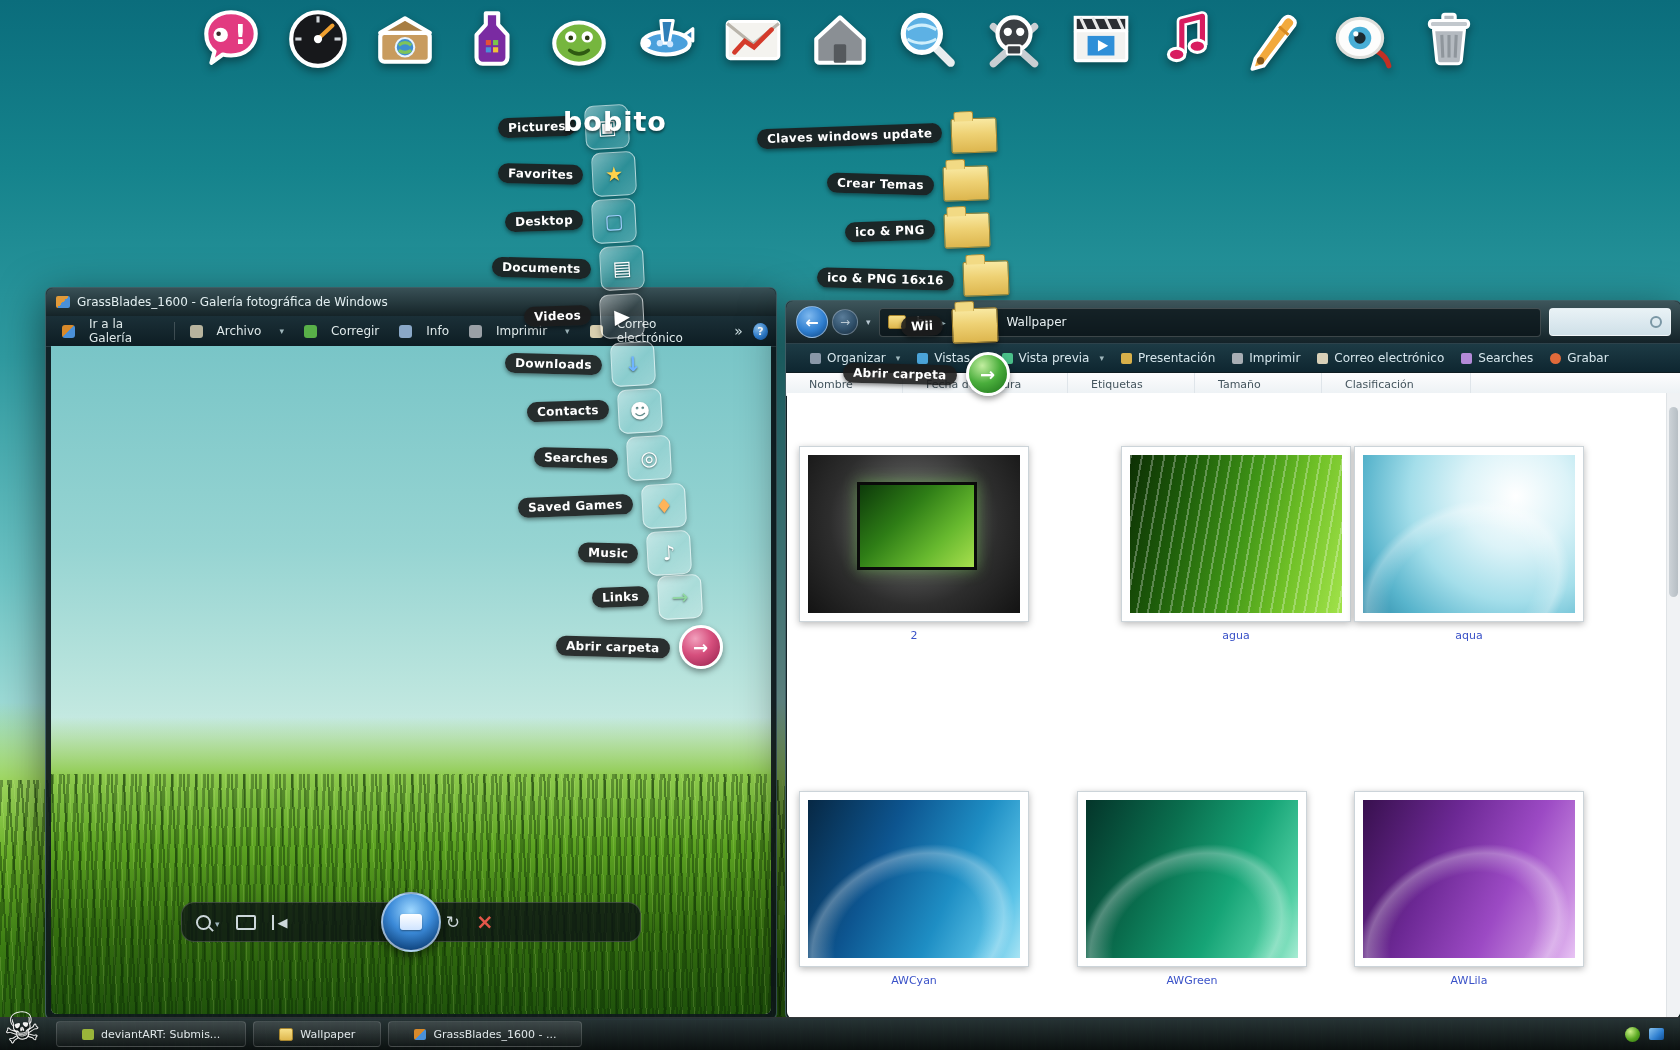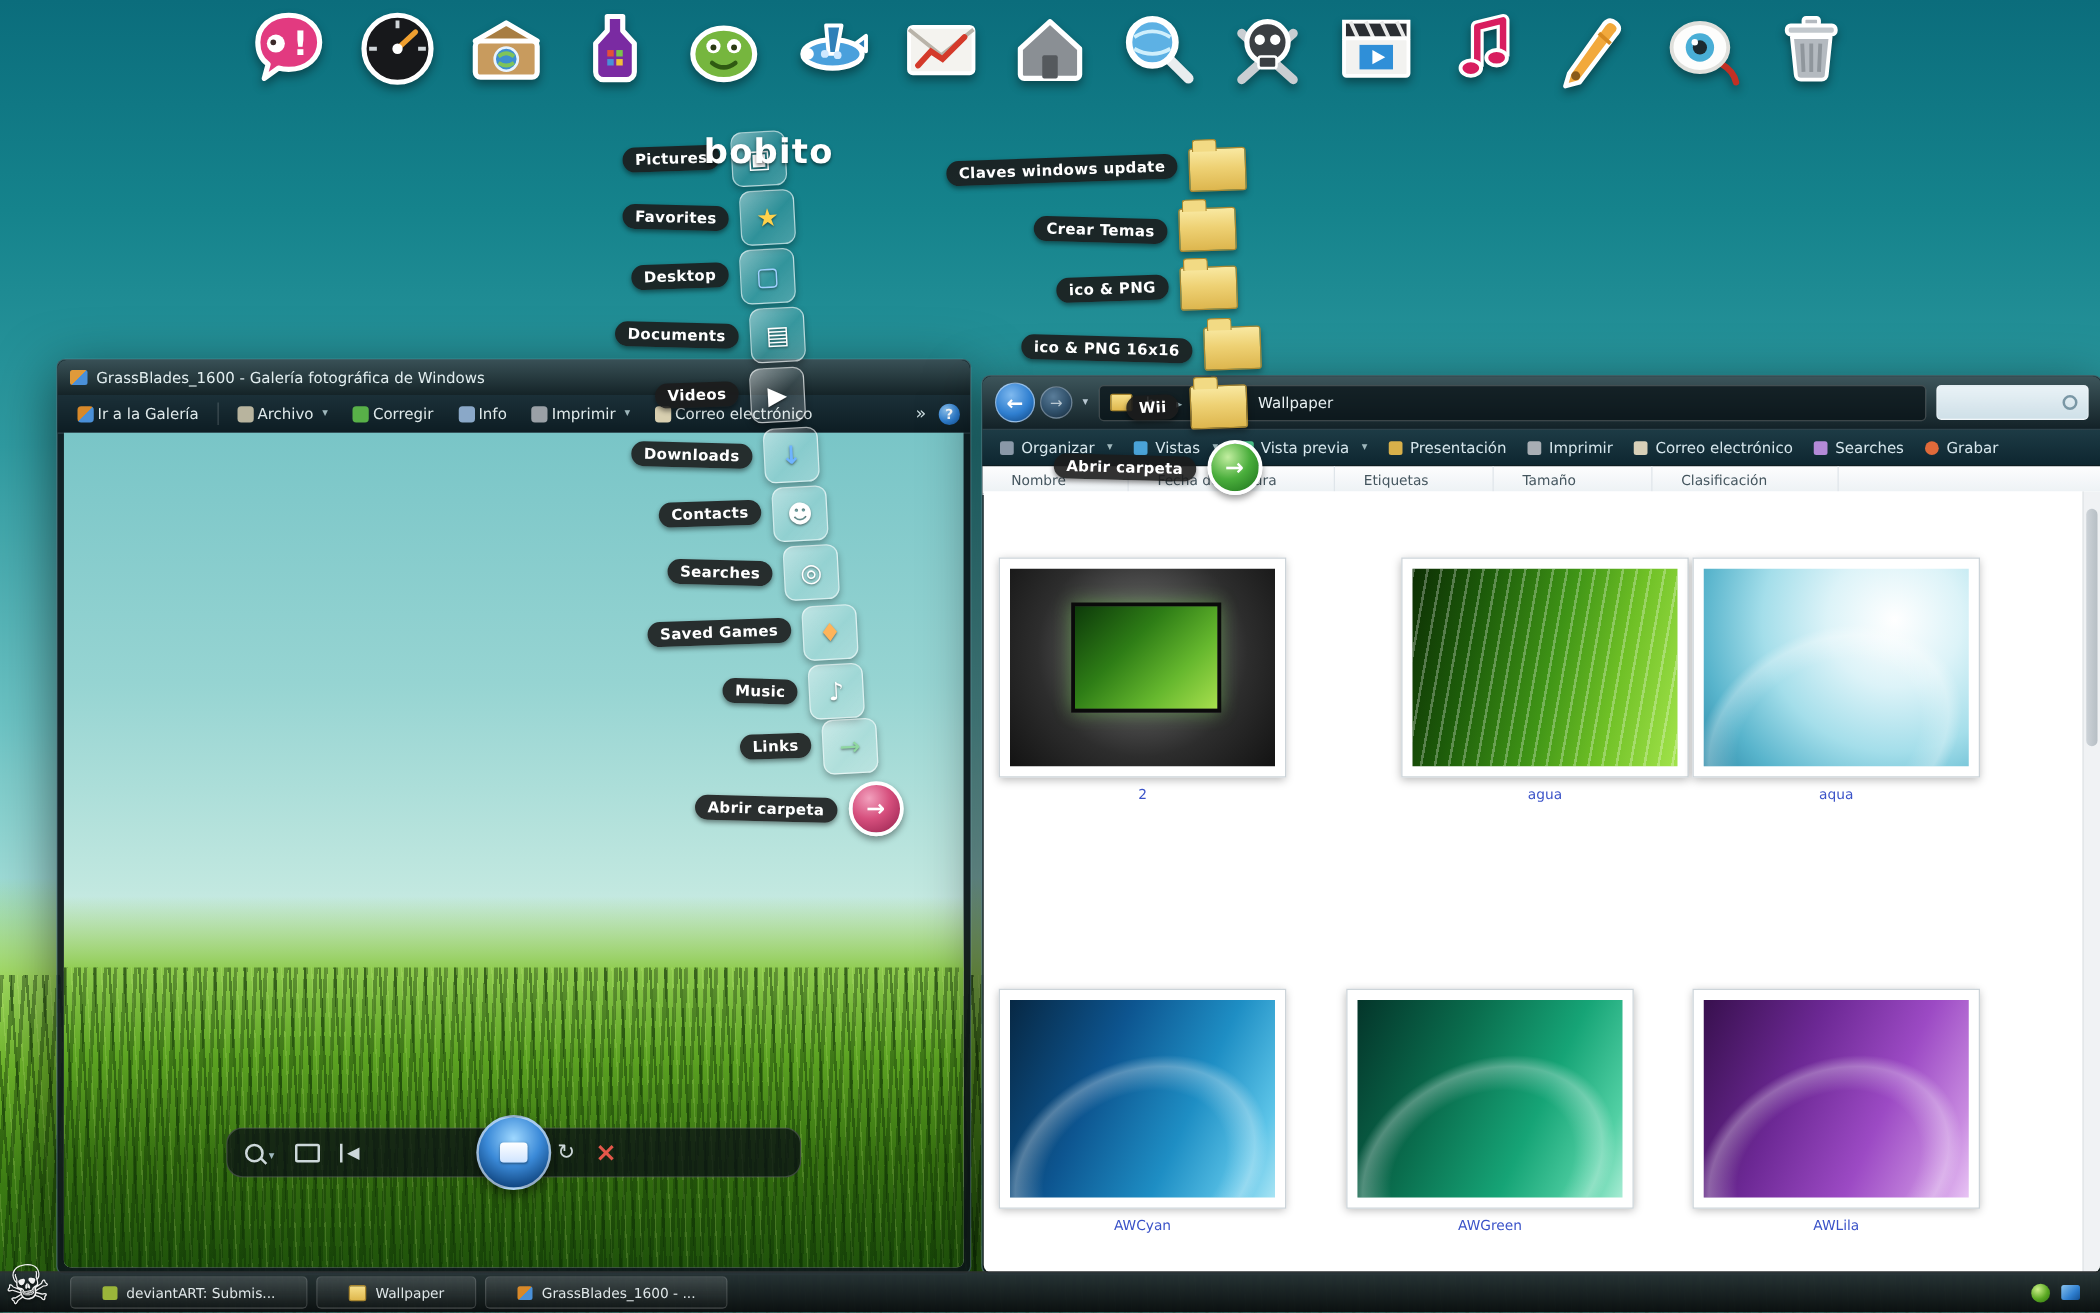--- a/index.html
+++ b/index.html
@@ -53,21 +53,21 @@
   .window{position:absolute;border-radius:7px;background:rgba(14,24,28,.92);
      border:1px solid rgba(150,210,220,.35);box-shadow:0 12px 44px rgba(0,0,0,.55);z-index:10;}
   .titlebar{height:28px;display:flex;align-items:center;gap:7px;padding:0 10px;
      background:linear-gradient(180deg,rgba(70,96,102,.75),rgba(22,36,40,.75));
      border-radius:7px 7px 0 0;color:#e2eef0;font-size:12px;}
   .g-title-ico{width:14px;height:12px;border-radius:2px;
      background:linear-gradient(135deg,#e09a3a 50%,#4a90d8 50%);flex:0 0 auto;}
   .menubar{height:30px;display:flex;align-items:center;gap:4px;padding:0 8px;
      background:linear-gradient(180deg,#1b3038,#0d1d23);
      border-bottom:1px solid rgba(255,255,255,.08);color:#dfe9ea;font-size:12px;}
-  .menu-item{display:flex;align-items:center;gap:3px;padding:4px 8px;border-radius:3px;cursor:pointer;}
+  .menu-item{display:flex;align-items:center;gap:14px;padding:4px 8px;border-radius:3px;cursor:pointer;}
   .m-sep{width:1px;height:18px;background:rgba(255,255,255,.18);margin:0 3px;}
   .g-ico{width:13px;height:13px;border-radius:3px;flex:0 0 auto;}
   .caret::after{content:"▾";font-size:9px;color:#9fb7bc;margin-left:4px;}
   .menu-spacer{flex:1;}
   .overflow-btn{color:#cfe0e3;font-size:14px;padding:0 6px;cursor:pointer;}
   .help-btn{width:17px;height:17px;border-radius:50%;cursor:pointer;
      background:radial-gradient(circle at 35% 30%,#8fc4f0,#2f7fd0 55%,#134f92);
      color:#fff;font-size:11px;font-weight:bold;display:flex;align-items:center;justify-content:center;}
 
   
@@ -125,21 +125,21 @@
   .breadcrumb{flex:1;height:27px;background:rgba(8,18,22,.72);border:1px solid rgba(255,255,255,.2);
      border-radius:4px;display:flex;align-items:center;gap:2px;padding:0 8px;color:#e6eef0;font-size:12px;}
   .bc-folder{width:16px;height:12px;border-radius:2px;position:relative;flex:0 0 auto;margin-right:4px;
      background:linear-gradient(180deg,#f7e08a,#dfb84e);border:1px solid #a8862f;}
   .crumb{padding:2px 5px;border-radius:3px;cursor:pointer;white-space:nowrap;}
   .bc-sep::after{content:"▸";color:#9fb7bc;font-size:10px;padding:0 2px;}
   .searchbox{width:120px;height:26px;border-radius:4px;flex:0 0 auto;cursor:text;
      background:linear-gradient(180deg,#e9f2f6,#cfe0e8);border:1px solid rgba(255,255,255,.4);position:relative;}
   .searchbox::after{content:"";position:absolute;right:8px;top:7px;width:8px;height:8px;
      border:2px solid #7a97a5;border-radius:50%;}
-  .toolbar{height:28px;display:flex;align-items:center;gap:17px;padding:0 14px;
+  .toolbar{height:28px;display:flex;align-items:center;gap:17px;padding:0 24px;
      background:linear-gradient(180deg,#1d3b45,#0e2630);
      border-top:1px solid rgba(255,255,255,.13);border-bottom:1px solid rgba(0,0,0,.5);
      color:#d6e6ec;font-size:12px;}
   .tb-item{display:flex;align-items:center;gap:6px;cursor:pointer;white-space:nowrap;}
   .tb-ico{width:11px;height:11px;border-radius:2px;flex:0 0 auto;}
   .headers{height:22px;display:flex;align-items:center;
      background:linear-gradient(180deg,#fdfdfe,#ecf1f4);border-bottom:1px solid #d2dade;
      font-size:11px;color:#44555e;}
   .hdr{padding:0 23px;height:100%;display:flex;align-items:center;border-right:1px solid #dfe5ea;cursor:pointer;}
   .files{position:absolute;left:1px;right:1px;bottom:1px;top:92px;background:#fff;

